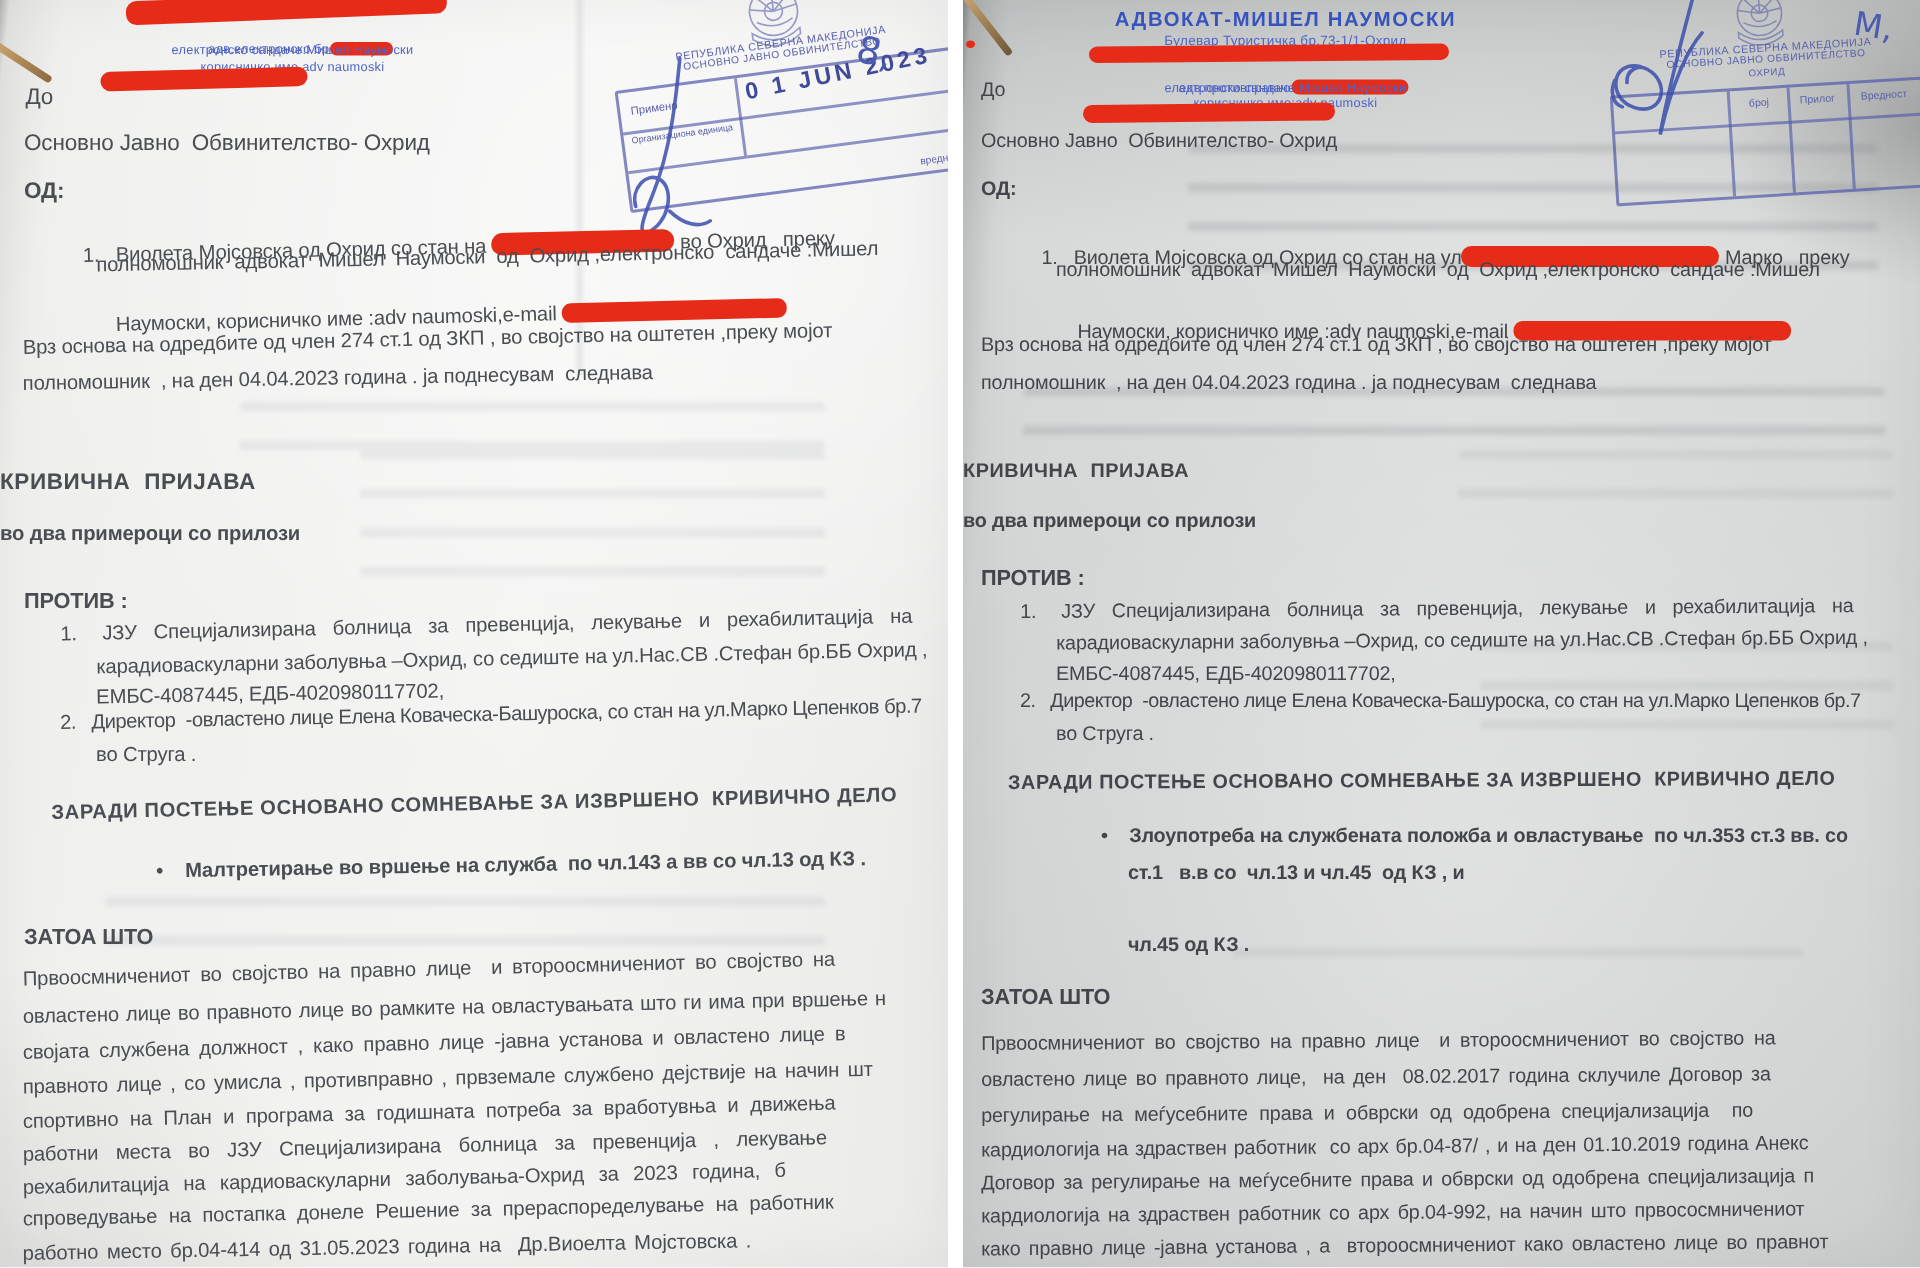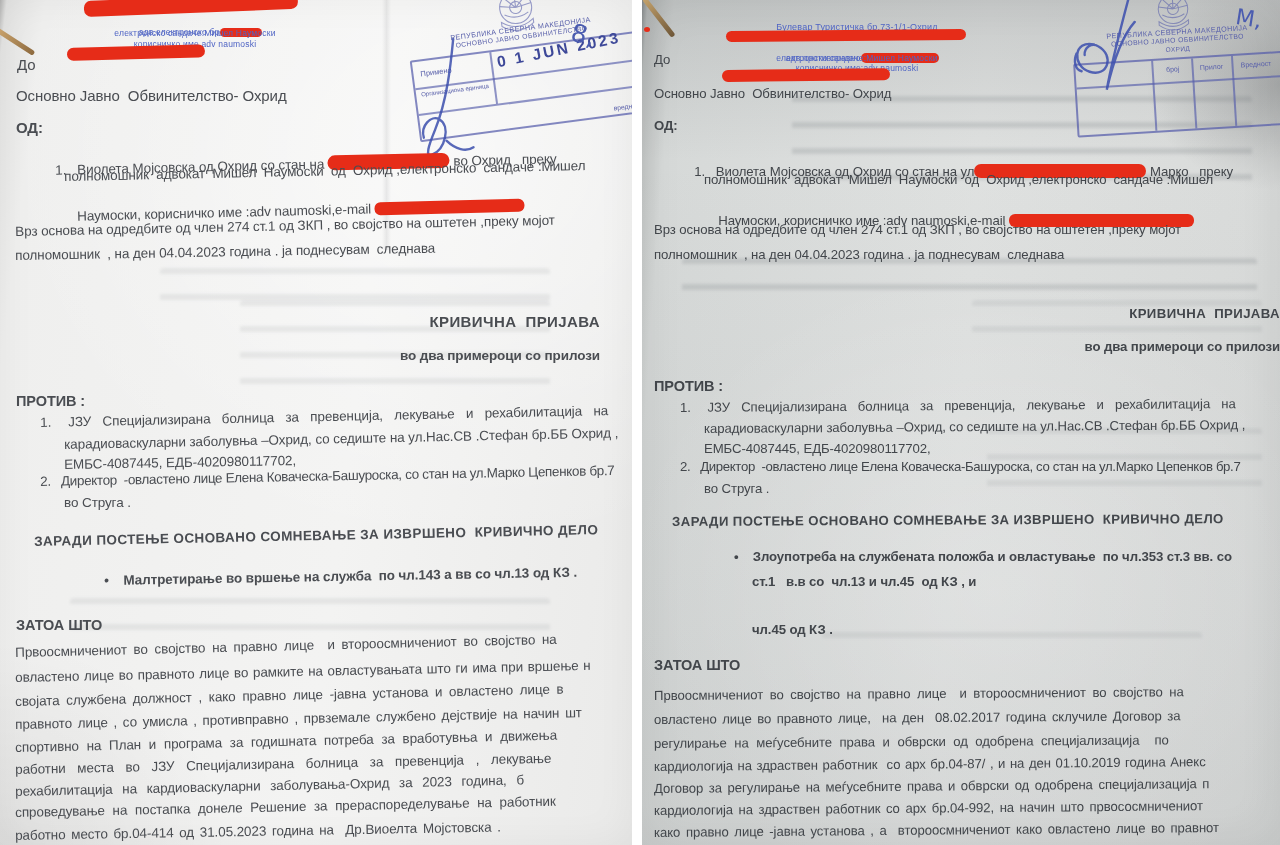--- a/index.html
+++ b/index.html
@@ -25,21 +25,21 @@
       radial-gradient(30% 18% at 100% 10%, rgba(40,42,44,.25), rgba(40,42,44,0) 70%),
       linear-gradient(94deg,#8b8f90 0px,#bfc2c1 6px,#d6d9d8 32px,#dfe1e0 50%,#d8dad9 100%);
     box-shadow:inset 0 0 46px rgba(0,0,0,.07);
   }
   .ln{position:absolute;white-space:pre;font-size:13.5px;line-height:1.25;color:#4a4d52;
       transform-origin:0 0;letter-spacing:-.1px;}
   #pageR .ln{font-size:13.2px;color:#42464b;}
   .b{font-weight:700;}
   .sb{font-weight:600;}
   .sz15{font-size:15px;}
-  .c{left:0;width:600px;text-align:right;}
+  .c{left:0;width:600px;text-align:left;}
   #pageR .c{width:638px;}
   .tight{letter-spacing:-.35px;}
   .lh{position:absolute;white-space:pre;font-size:8.5px;color:#4f64c4;letter-spacing:.2px;text-align:center;}
   .redact{display:inline-block;background:#e62c18;border-radius:6px;height:13px;vertical-align:-2px;}
   .rbar{position:absolute;background:#e62c18;border-radius:7px;transform-origin:0 50%;}
   .rdot{position:absolute;background:#e62c18;border-radius:50%;}
   .ghost{position:absolute;filter:blur(1.6px);opacity:.5;border-radius:4px;
          background:repeating-linear-gradient(180deg, rgba(106,112,118,.38) 0 6px, rgba(106,112,118,0) 6px 26px);}
   .ghost.lite{opacity:.28;}
   .crease{position:absolute;pointer-events:none;}
@@ -152,20 +152,21 @@
   <div class="pen" style="left:2px;top:-4px;width:48px;height:5px;transform:rotate(52deg);
               background:linear-gradient(90deg,#c4a26c,#6f5738);"></div>
   <div class="rdot" style="left:2px;top:27px;width:6px;height:5px;"></div>
 
   <div class="ghost" style="left:150px;top:96px;width:460px;height:102px;"></div>
   <div class="ghost" style="left:40px;top:258px;width:575px;height:46px;"></div>
   <div class="ghost lite" style="left:330px;top:300px;width:290px;height:44px;"></div>
   <div class="ghost lite" style="left:345px;top:428px;width:275px;height:70px;"></div>
   <div class="ghost lite" style="left:180px;top:632px;width:380px;height:24px;"></div>
 
+  <div class="lh b" style="left:55px;top:5px;width:320px;font-size:13.5px;color:#3753be;letter-spacing:1.1px;">АДВОКАТ-МИШЕЛ НАУМОСКИ</div>
   <div class="lh" style="left:55px;top:22px;width:320px;font-size:9px;text-decoration:underline;">Булевар Туристичка бр.73-1/1-Охрид</div>
   <div class="rbar" style="left:84px;top:31px;width:240px;height:11px;transform:rotate(-.5deg);"></div>
   <div class="lh" style="left:55px;top:43px;width:320px;">
     <span>адв.противправно</span><span class="redact" style="width:78px;height:10px;"></span>
   </div>
   <div class="lh" style="left:55px;top:53px;width:320px;">електронско сандаче:Мишел Наумоски</div>
   <div class="lh" style="left:55px;top:62.5px;width:320px;">корисничко име:adv naumoski</div>
   <div class="rbar" style="left:80px;top:70px;width:168px;height:12px;transform:rotate(-.6deg);"></div>
 
   <div class="stamp" style="left:425px;top:-4px;width:215px;height:145px;transform:rotate(-3.5deg);">

